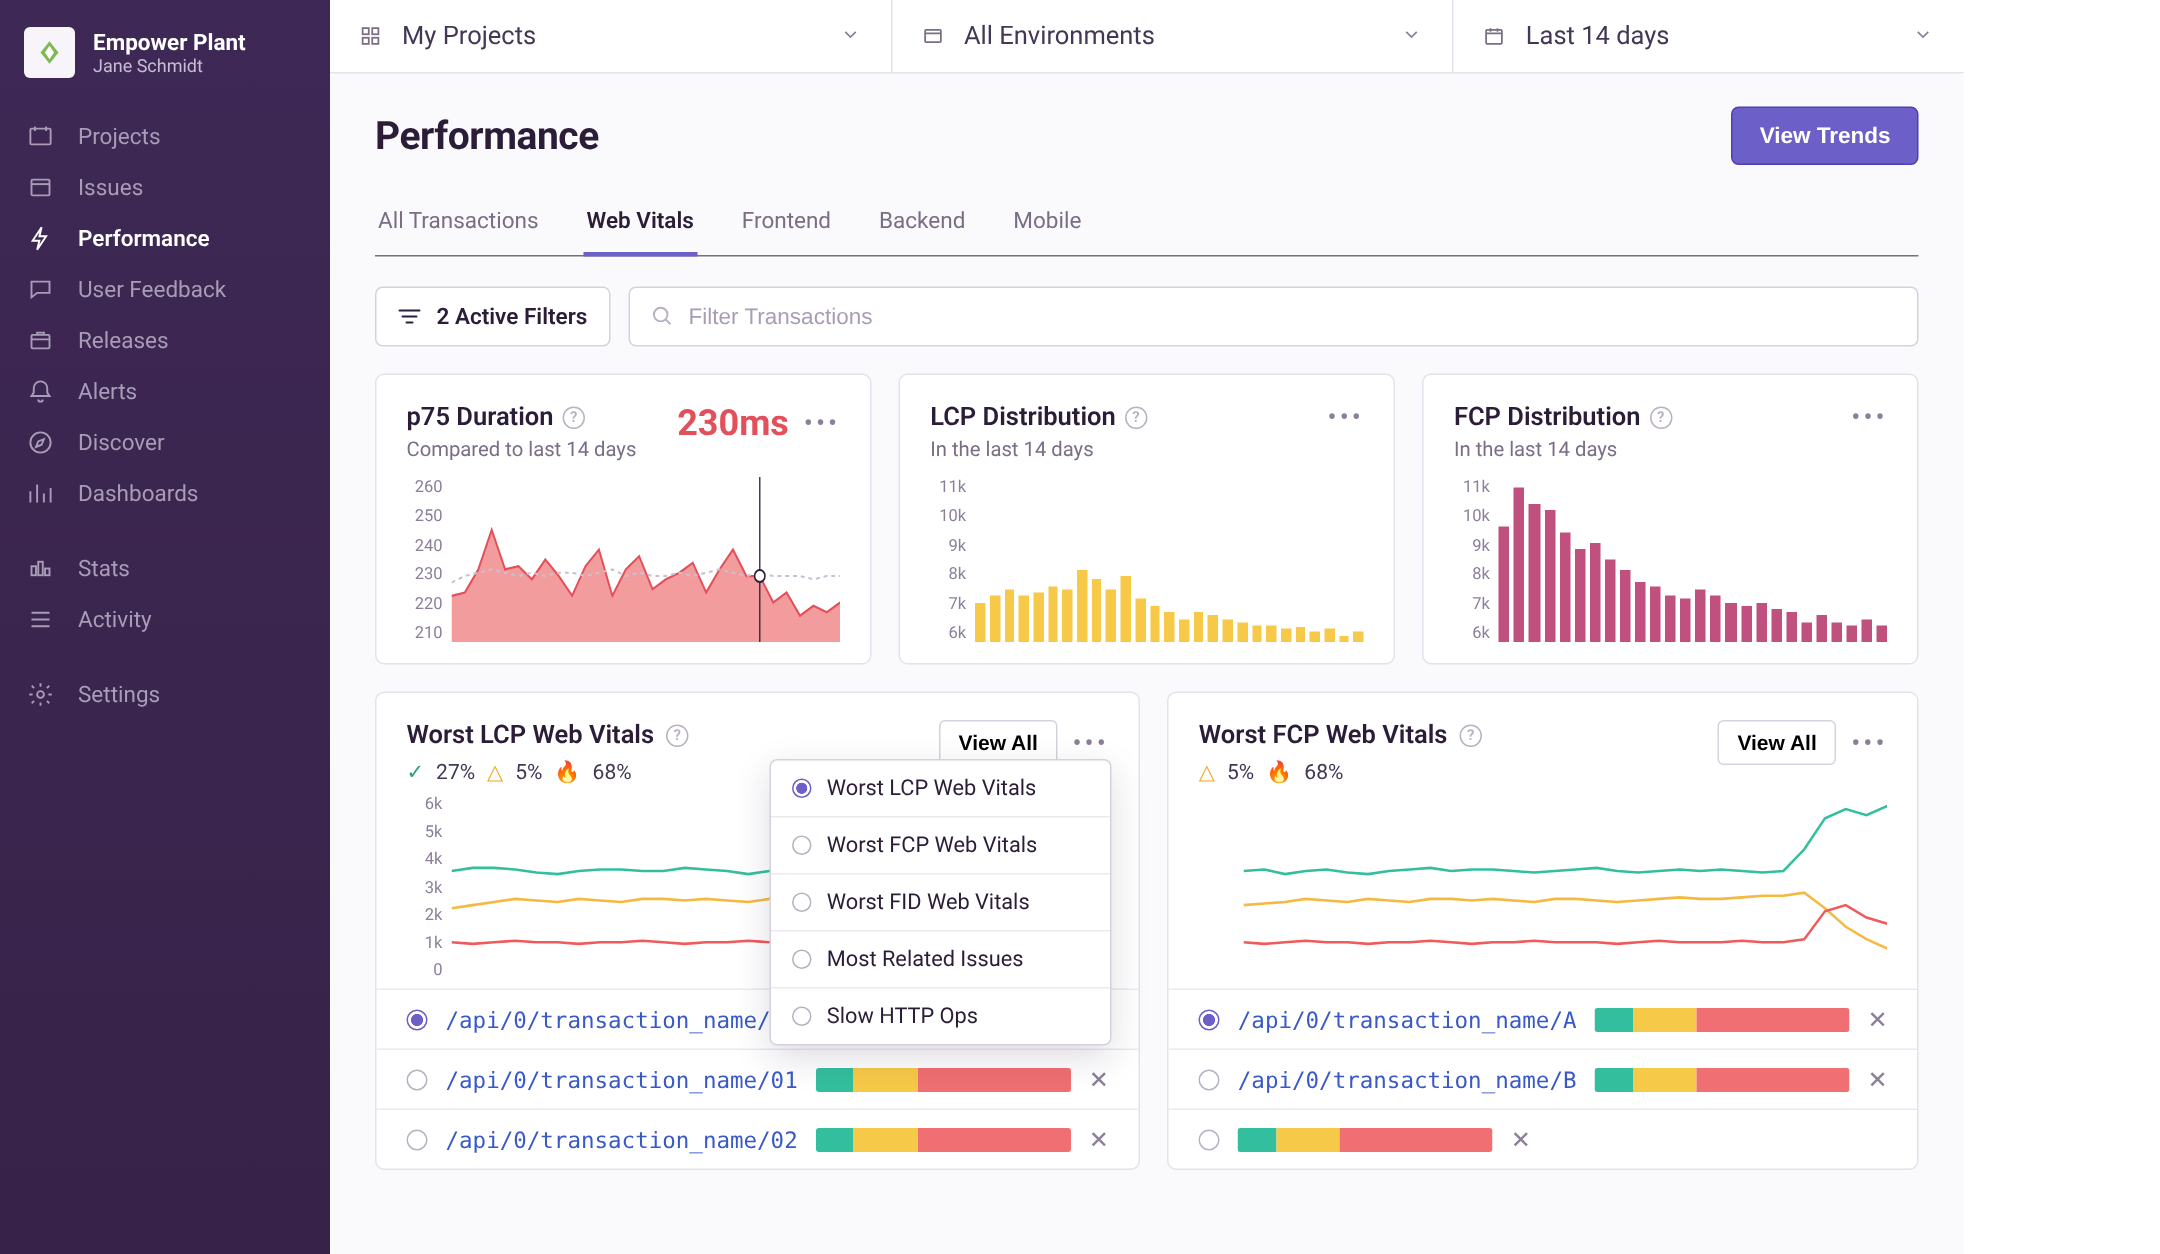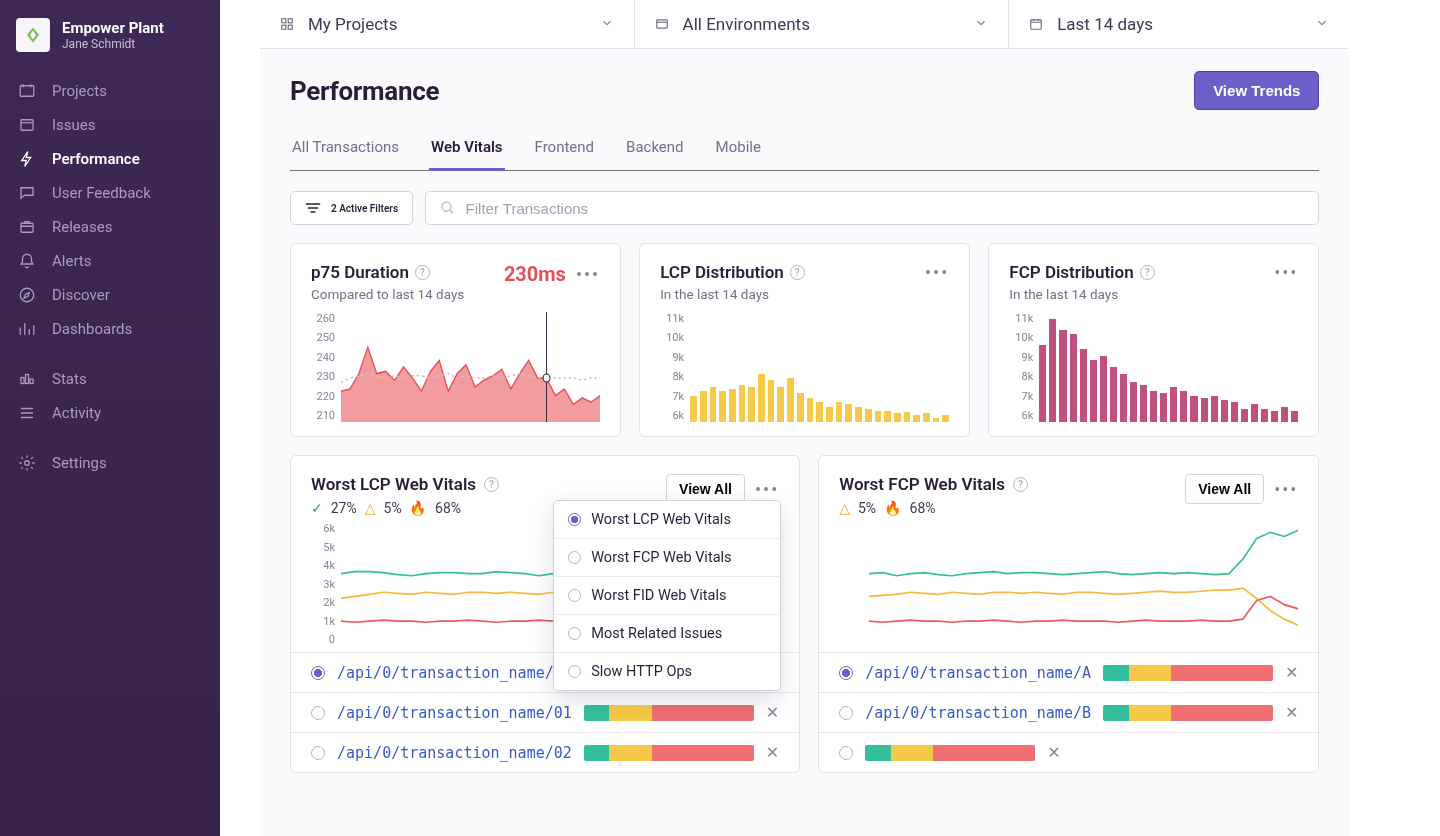--- a/index.html
+++ b/index.html
@@ -1,17 +1,17 @@
 <!DOCTYPE html>
 <html><head>
 <meta charset="utf-8">
 <style>
 * { box-sizing: border-box; margin: 0; padding: 0; }
 body { font-family: -apple-system, BlinkMacSystemFont, "Segoe UI", Roboto, sans-serif; color: #2b1d38; background: #fff; width: 1440px; height: 836px; overflow: hidden; }
-.app { display: flex; width: 1188px; height: 836px; gap: 40px; }
+.app { display: flex; width: 1188px; height: 836px; }
 
 
 .sidebar { width: 220px; background: #3b2551; background: linear-gradient(180deg, #3e2855 0%, #372349 100%); color: #fff; padding: 18px 0 0 0; flex-shrink: 0; }
 .brand { display: flex; align-items: center; padding: 0 16px 22px 16px; }
 .brand-logo { width: 34px; height: 34px; background: #f7f5f9; border-radius: 4px; display: flex; align-items: center; justify-content: center; margin-right: 12px; }
 .brand-logo svg { width: 18px; height: 18px; }
 .brand-txt { line-height: 1.2; }
 .brand-title { font-weight: 700; font-size: 15px; color: #fff; }
 .brand-sub { font-size: 12px; color: #c8bcd4; }
 .nav { list-style: none; }
@@ -33,34 +33,34 @@
 .content { padding: 22px 30px 0 30px; flex: 1; overflow: hidden; }
 .page-header { display: flex; align-items: center; justify-content: space-between; }
 .page-title { font-size: 26px; font-weight: 700; letter-spacing: -0.3px; }
 .btn-primary { background: #6c5fc7; color: #fff; border: 1px solid #4e3fb4; border-radius: 5px; padding: 10px 18px; font-size: 15px; font-weight: 600; cursor: pointer; }
 
 .tabs { display: flex; gap: 28px; border-bottom: 1px solid #737373; margin-top: 18px; }
 .tab { padding: 10px 2px 12px 2px; color: #7a6d85; font-size: 15px; cursor: pointer; }
 .tab.active { color: #2b1d38; font-weight: 600; border-bottom: 3px solid #6c5fc7; margin-bottom: -1px; }
 
 .filters-row { display: flex; gap: 12px; margin-top: 20px; }
-.filter-chip { background: #fff; border: 1px solid #d7d1dd; border-radius: 5px; padding: 10px 14px; display: flex; align-items: flex-end; font-size: 10px; font-weight: 600; cursor: pointer; }
+.filter-chip { background: #fff; border: 1px solid #d7d1dd; border-radius: 5px; padding: 10px 14px; display: flex; align-items: center; font-size: 15px; font-weight: 600; cursor: pointer; }
 .filter-chip svg { width: 16px; height: 12px; margin-right: 10px; }
 .search { flex: 1; background: #fff; border: 1px solid #d7d1dd; border-radius: 5px; display: flex; align-items: center; padding: 0 14px; }
 .search svg { width: 16px; height: 16px; color: #b9b0c2; margin-right: 10px; }
 .search input { border: none; outline: none; font-size: 15px; width: 100%; background: transparent; color: #2b1d38; }
 .search input::placeholder { color: #a99cb7; }
 
 .cards-row { display: flex; gap: 18px; margin-top: 18px; }
 .card { background: #fff; border: 1px solid #e6e0ec; border-radius: 6px; padding: 18px 20px 14px 20px; flex: 1; position: relative; }
 .card-head { display: flex; align-items: flex-start; justify-content: space-between; }
 .card-title { font-size: 17px; font-weight: 600; color: #2b1d38; display: flex; align-items: center; gap: 6px; }
 .card-title .help { width: 15px; height: 15px; border: 1.5px solid #b9b0c2; border-radius: 50%; display: inline-flex; align-items: center; justify-content: center; font-size: 10px; color: #b9b0c2; }
 .card-sub { font-size: 13.5px; color: #7a6d85; margin-top: 4px; }
-.card-val { font-size: 20px; font-weight: 700; color: #e4505a; margin-right: 10px; }
+.card-val { font-size: 24px; font-weight: 700; color: #e4505a; margin-right: 10px; }
 .card-menu { color: #8c7f99; font-size: 18px; letter-spacing: 2px; cursor: pointer; display: flex; }
 
 .chart-area { margin-top: 10px; height: 110px; display: flex; }
 .y-axis { display: flex; flex-direction: column; justify-content: space-between; font-size: 11px; color: #8c7f99; padding-right: 6px; text-align: right; width: 30px; }
 .plot { flex: 1; position: relative; }
 
 .bars { display: flex; align-items: flex-end; gap: 3px; height: 100%; }
 .bars .bar { flex: 1; }
 
 .wide-cards { display: flex; gap: 18px; margin-top: 18px; justify-content: space-between; }

